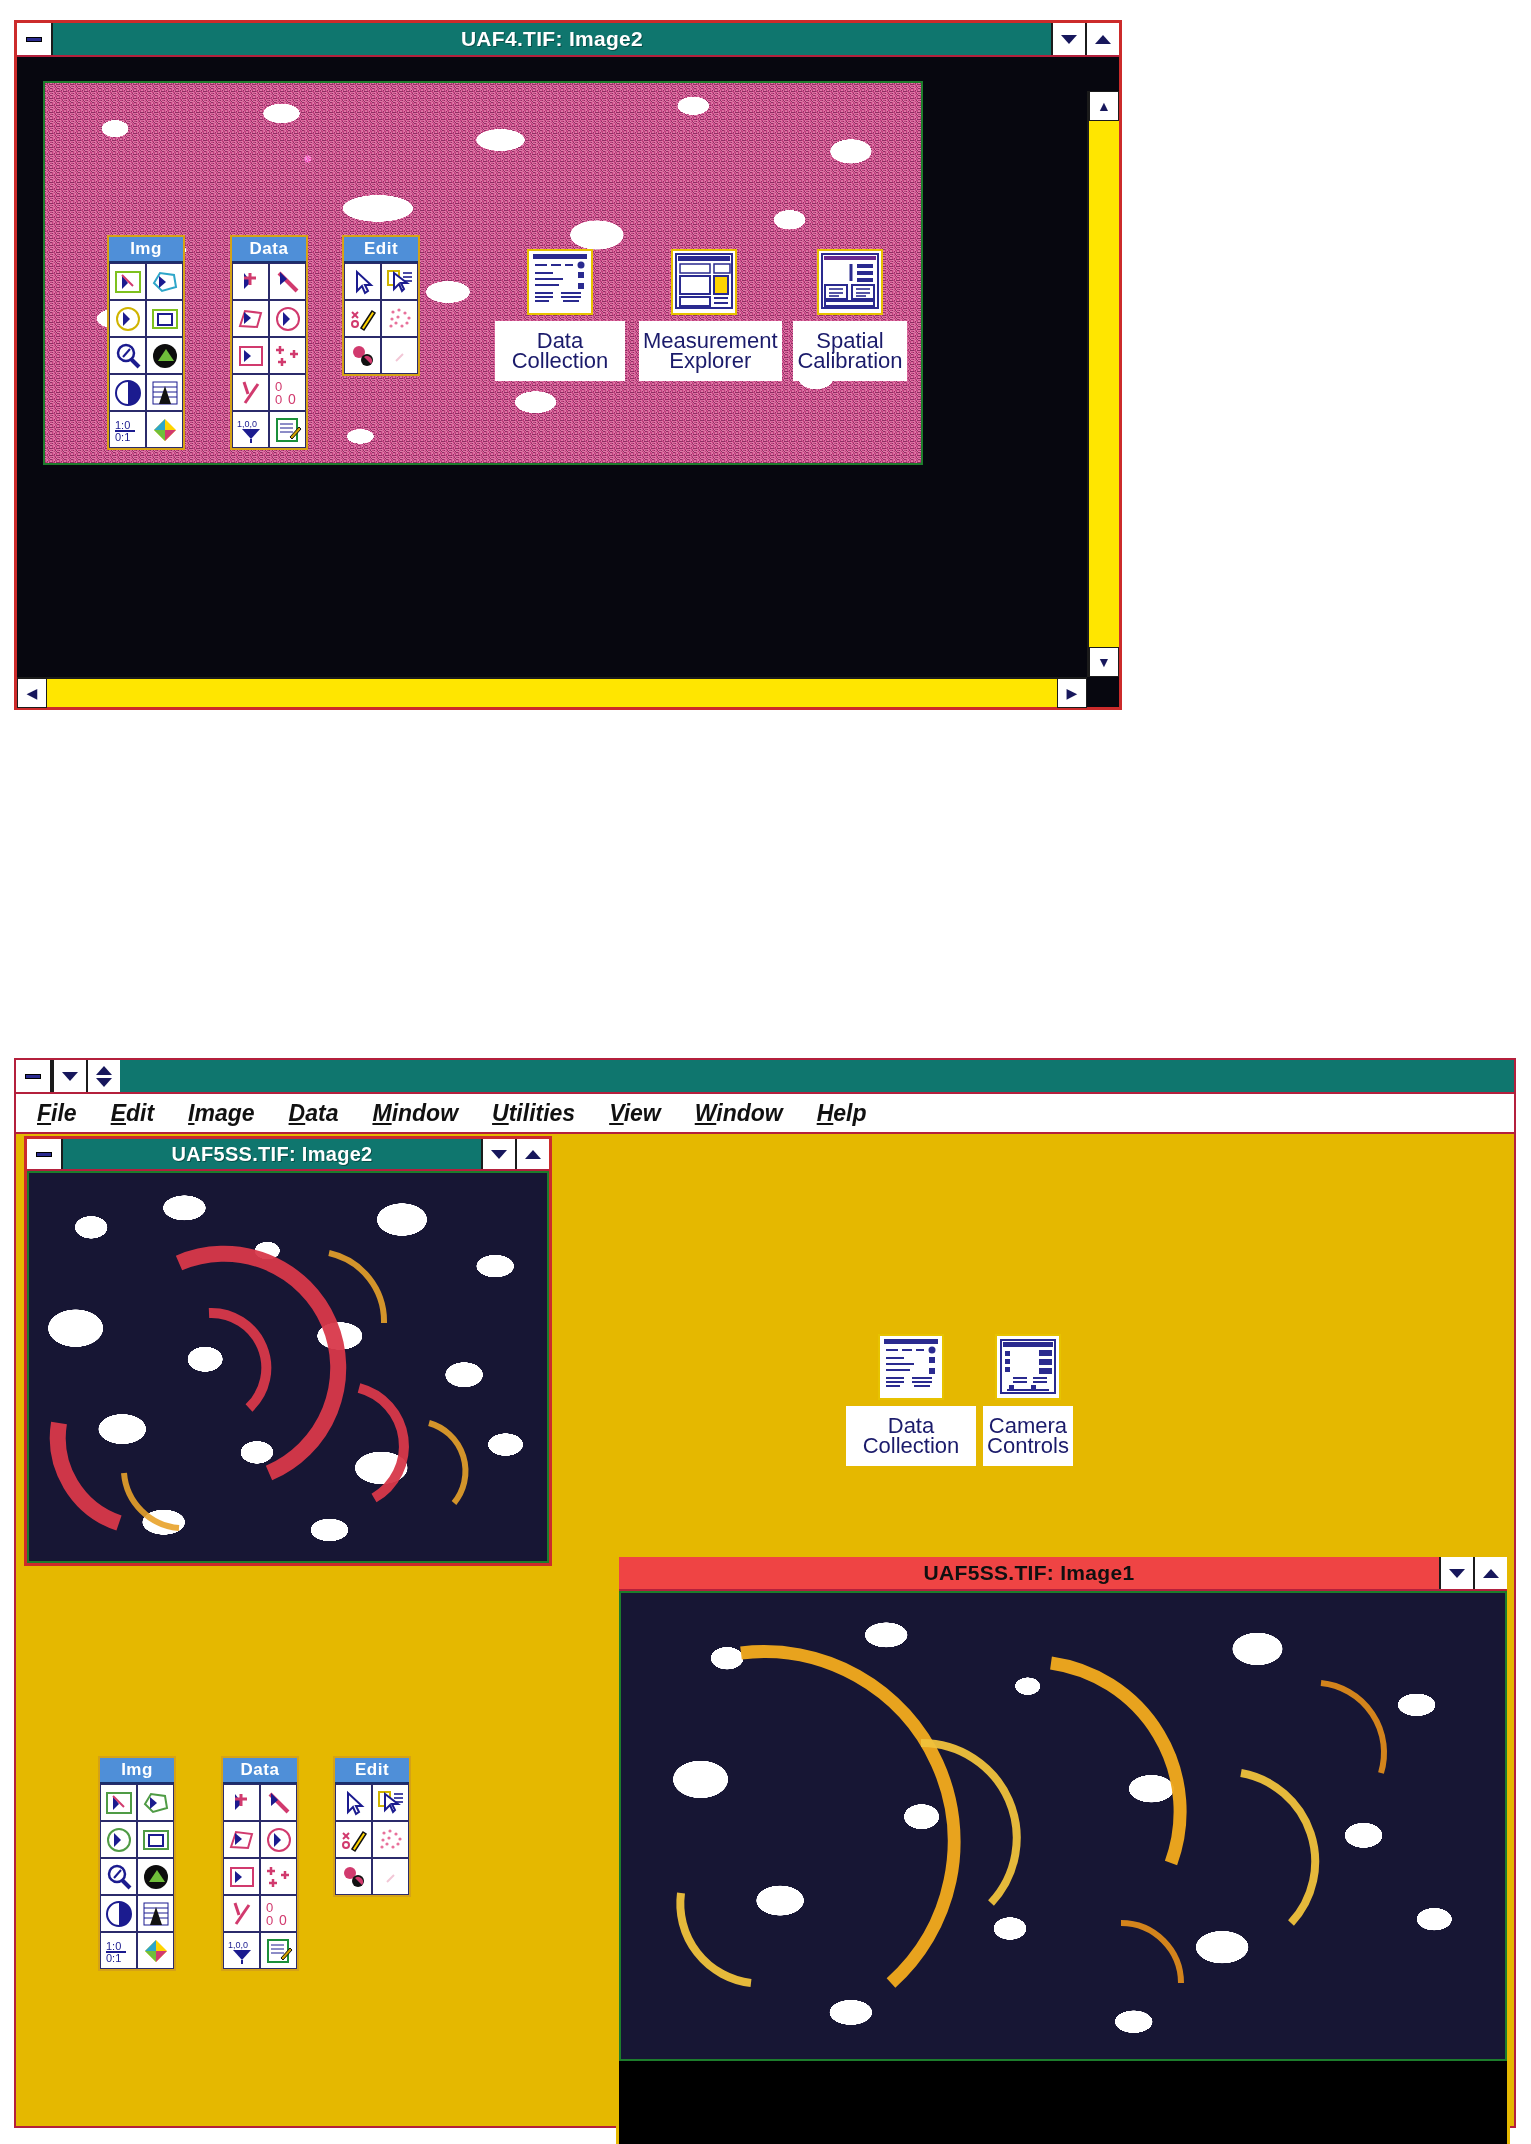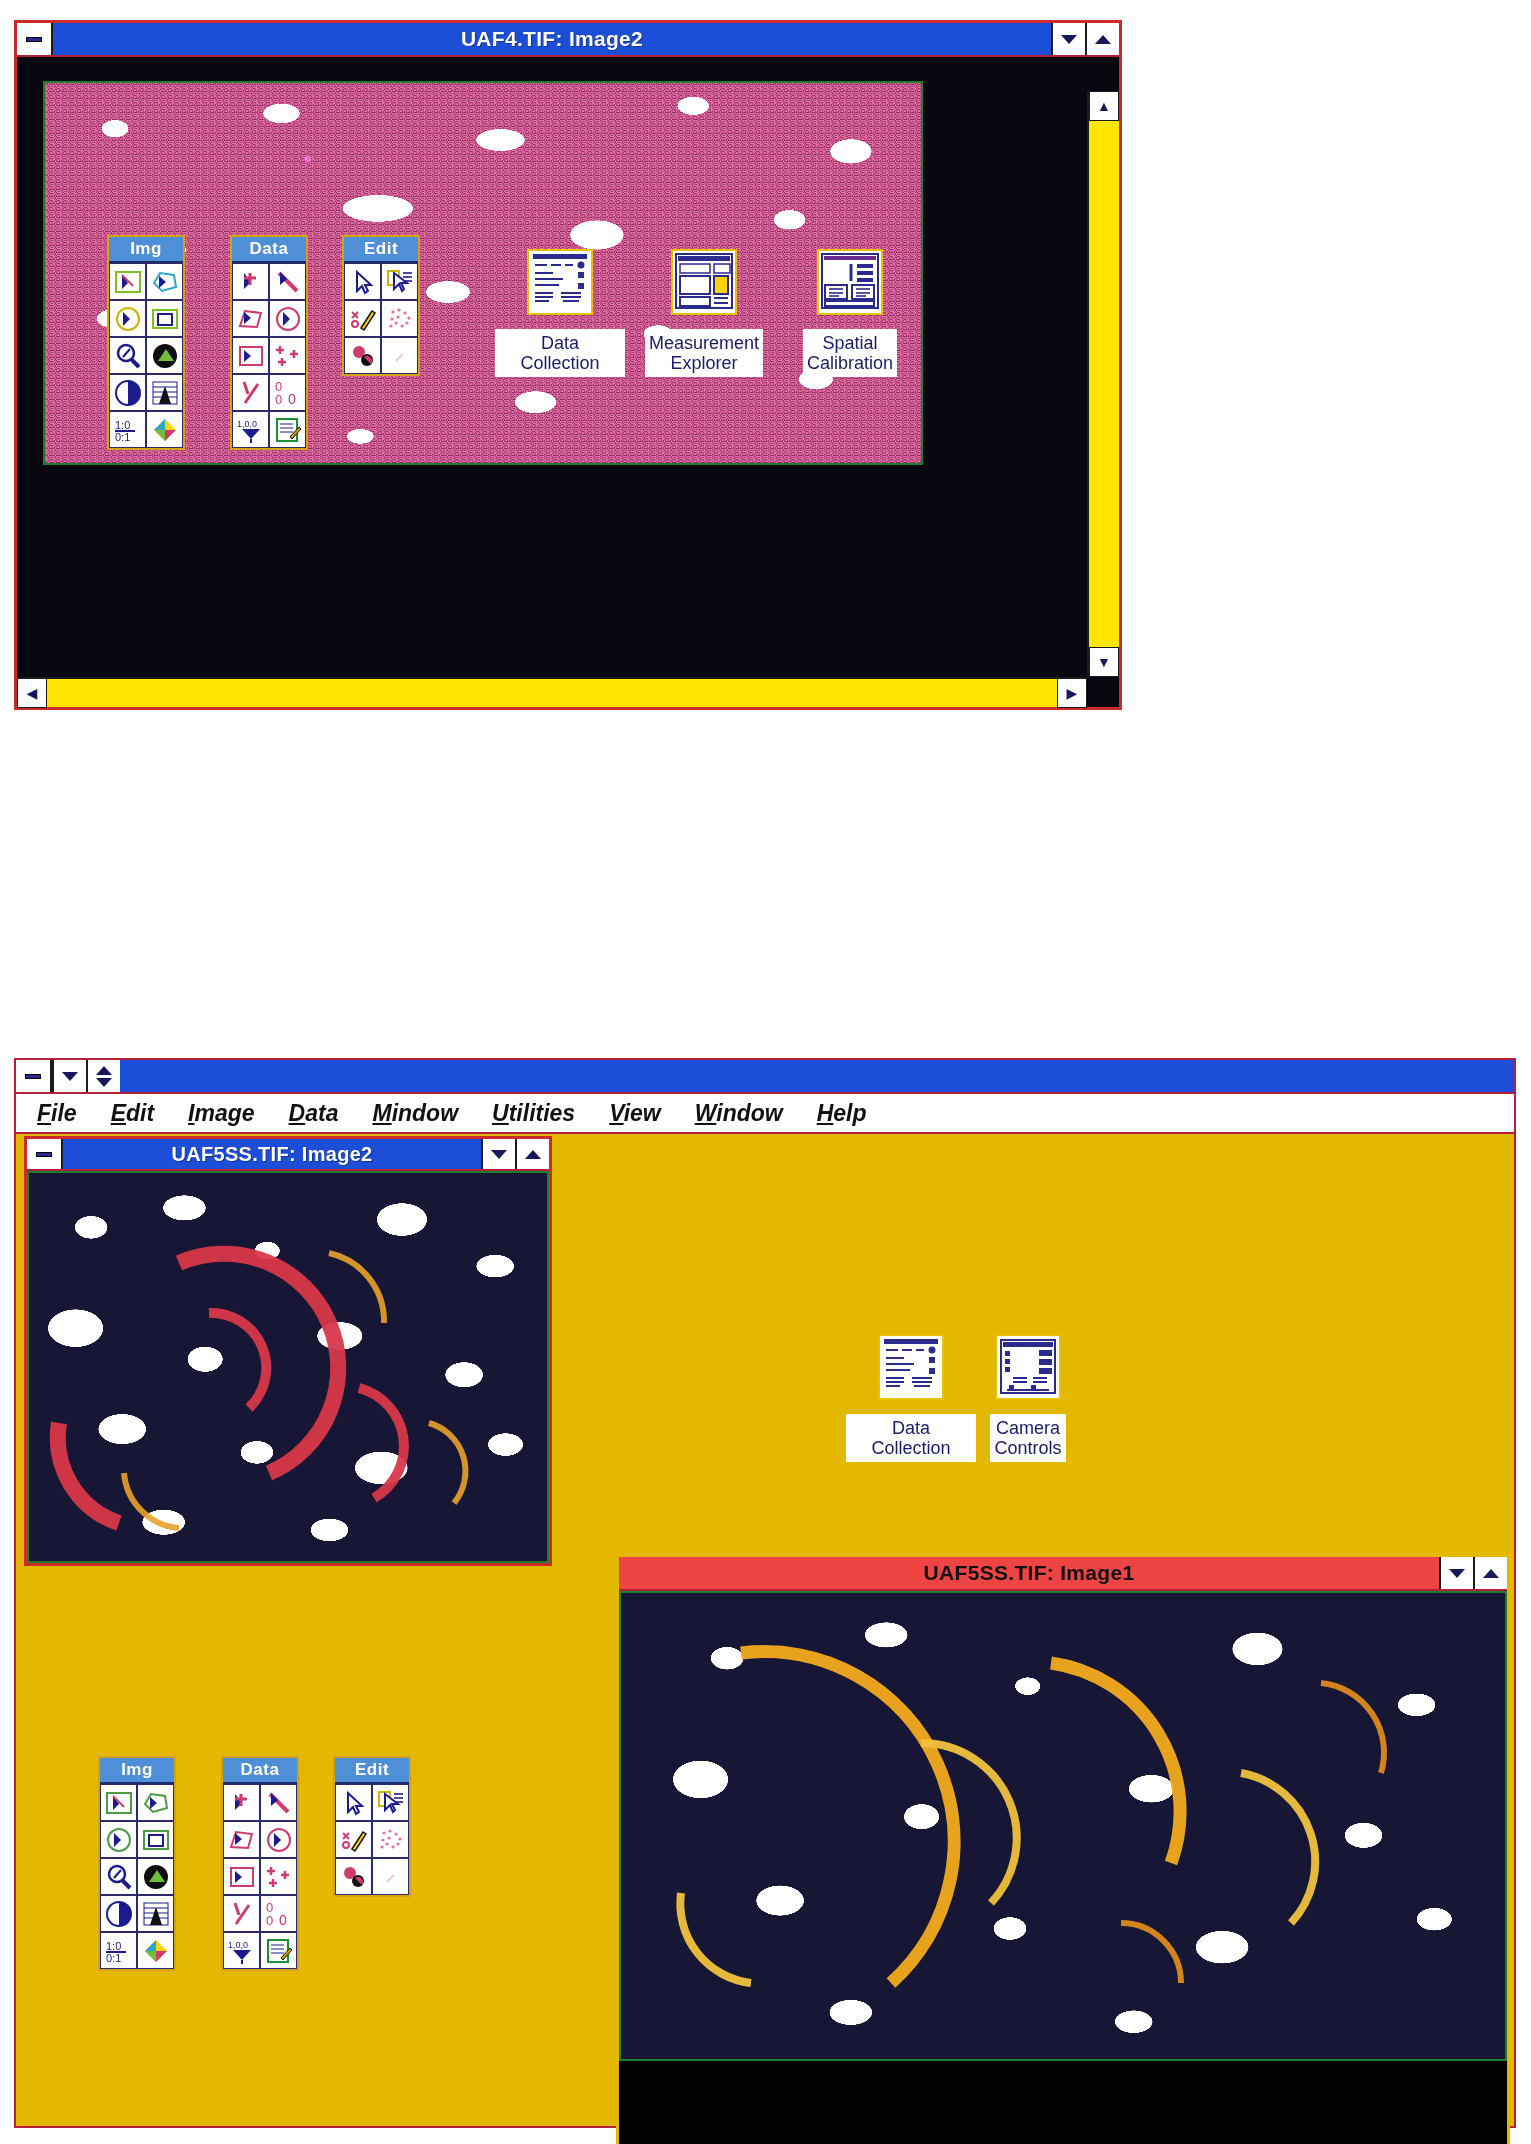--- a/index.html
+++ b/index.html
@@ -15,21 +15,21 @@
   
   .win { position:absolute; }
   .win-frame {
     width:100%; height:100%;
     border:3px solid #cc2b2b;
     background:#000;
     position:relative;
   }
   .titlebar {
     height:34px;
-    background:#1d4ed8;
+    background:#0f766e;
     display:flex; align-items:center;
     position:relative;
     border-bottom:2px solid #b4203c;
   }
   .titlebar.green { background:#ef4444; }
   .titlebar.green .title-text { color:#101010; text-shadow:none; }
   .title-text {
     flex:1; text-align:center;
     color:#ffffff;
     font-weight:bold;
@@ -123,23 +123,23 @@
   .pal-cell svg { display:block; }
 
   
   .prog-icon { position:absolute; width:130px; text-align:center; }
   .prog-icon .glyph {
     width:66px;height:66px;margin:0 auto;
     background:#ffffff;border:2px solid #e7c200;
     position:relative; overflow:hidden;
   }
   .prog-icon .label {
-    display:inline-block; margin-top:14px;
+    display:inline-block; margin-top:6px;
     background:#ffffff; color:#1b1b6b;
-    font-size:18px; line-height:20px; padding:4px 4px;
+    font-size:22px; line-height:20px; padding:10px 4px;
     white-space:pre-line;
   }
   .prog-icon.on-yellow .label { background:#ffffff; }
 
   
   #app-window { left:14px; top:1058px; width:1502px; height:1070px; }
   #app-window .app-frame {
     width:100%; height:100%;
     background:#e5b800; position:relative;
     border:2px solid #b4203c;

